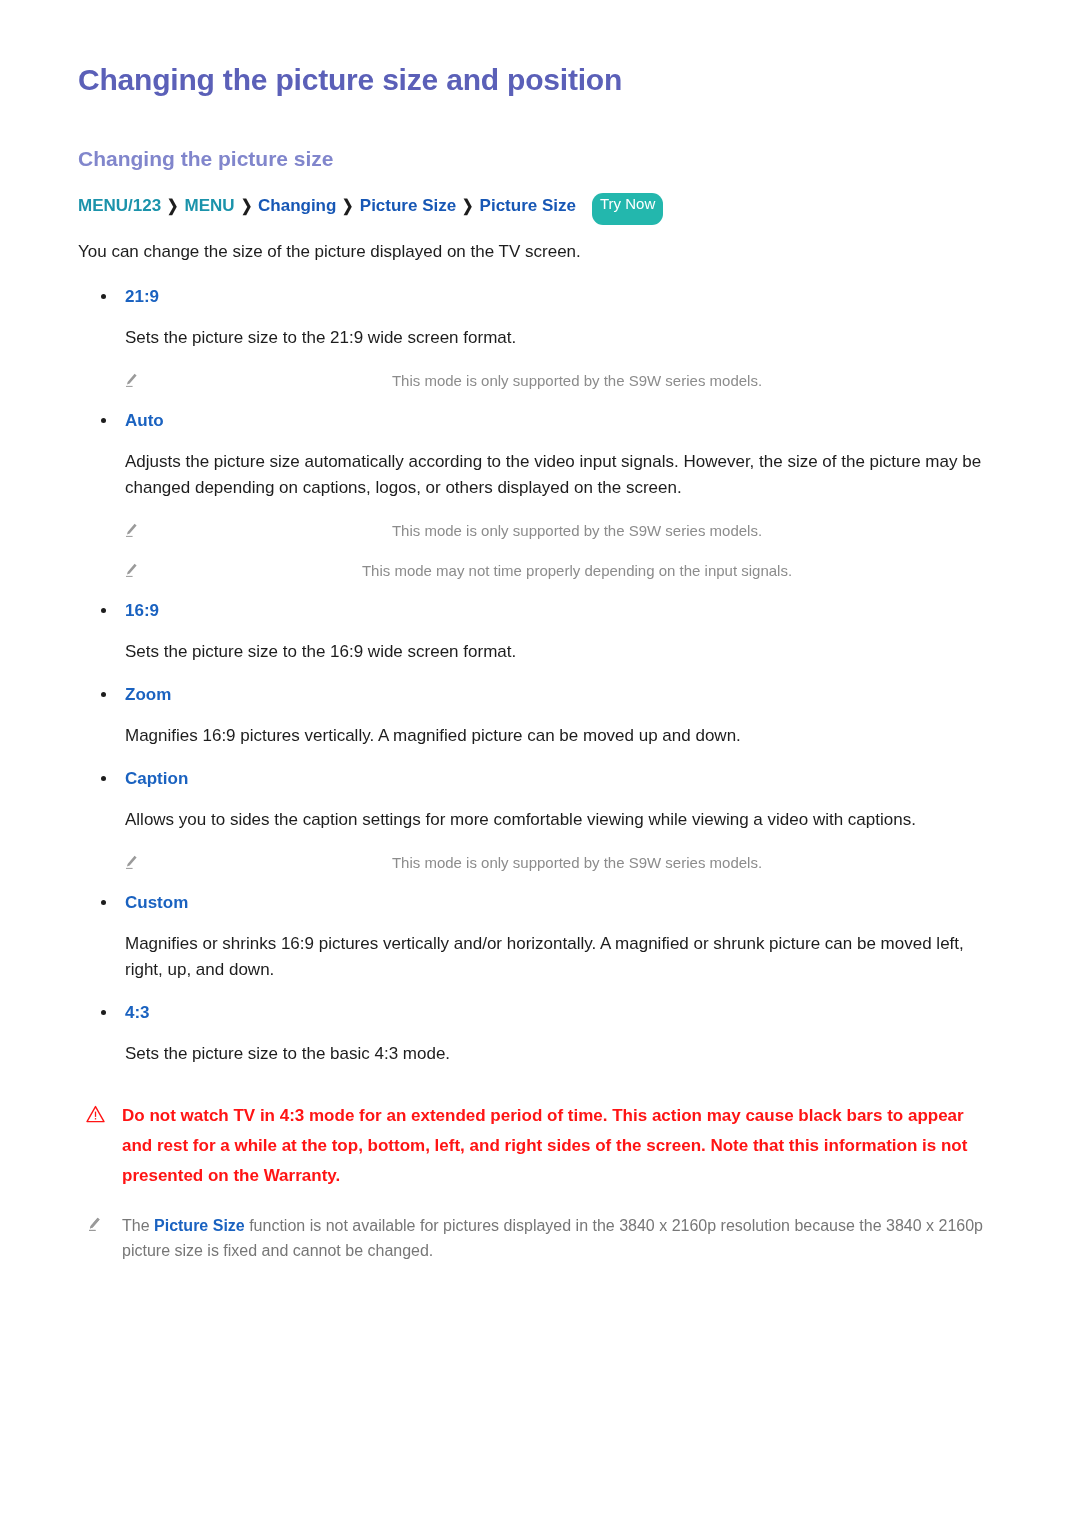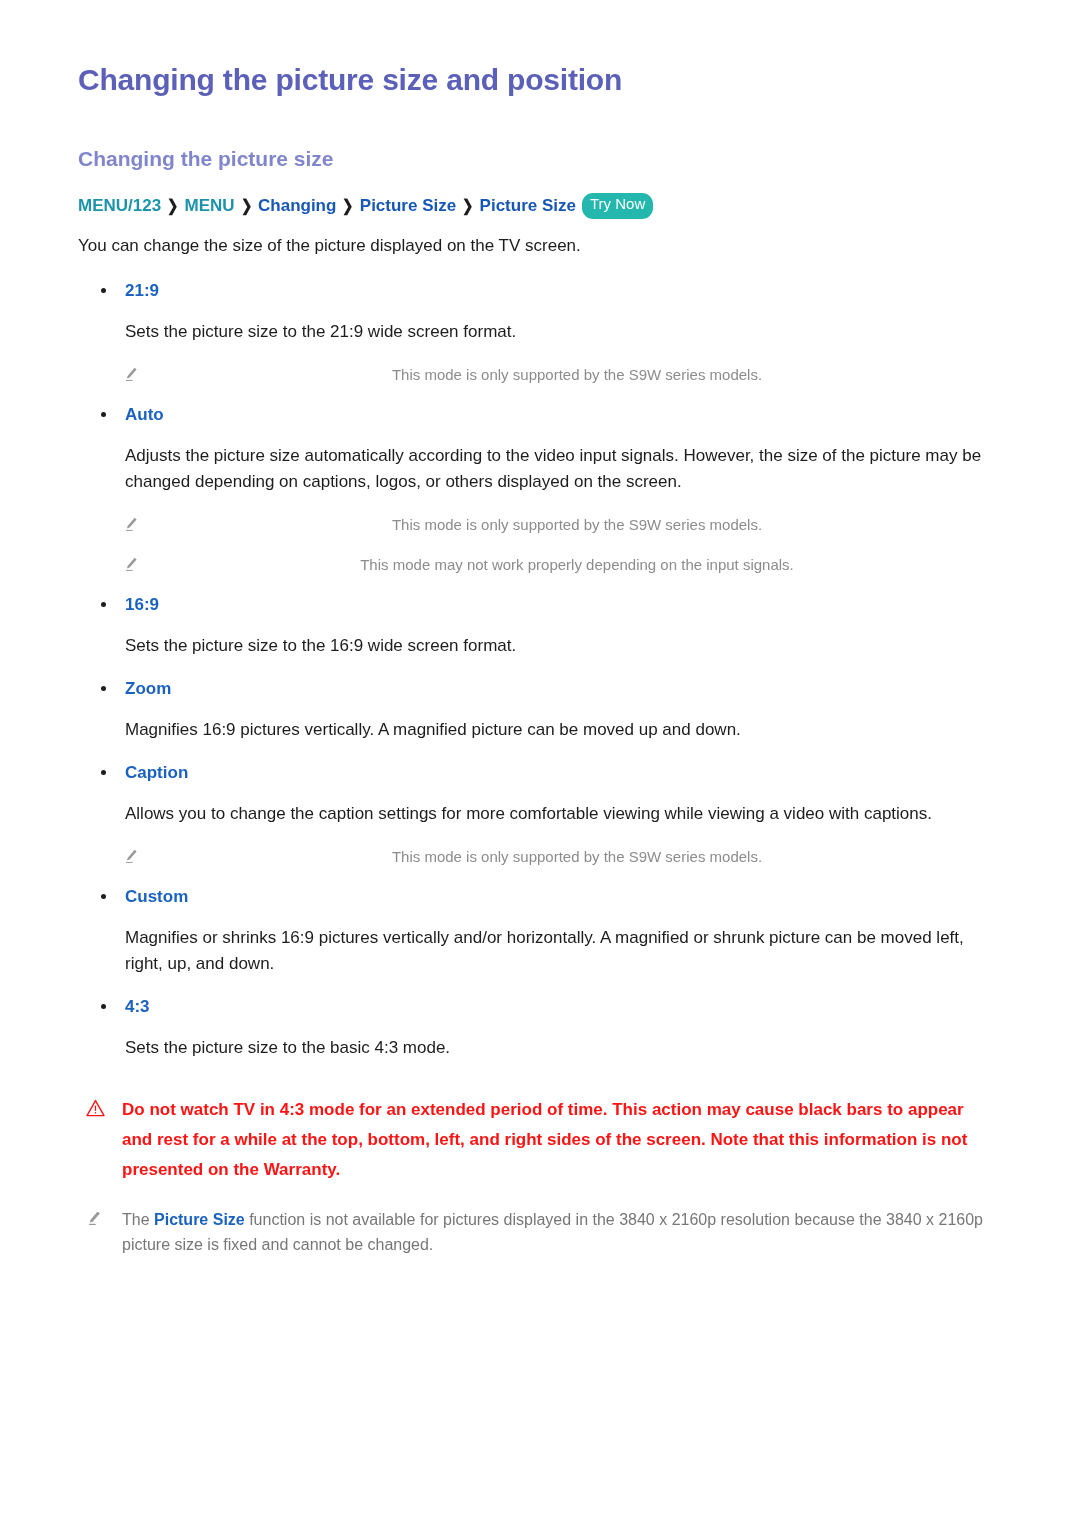--- a/index.html
+++ b/index.html
@@ -57,23 +57,23 @@
     display: inline-block;
     transform: scaleX(0.85);
   }
   .try-now {
     display: inline-block;
     background: #23b7ad;
     color: #ffffff;
     font-size: 15px;
     font-weight: normal;
     line-height: 19px;
-    padding: 1px 8px 6px 8px;
+    padding: 1px 8px 12px 8px;
     border-radius: 11px;
-    margin-left: 6px;
+    margin-left: 16px;
     position: relative;
     top: -2px;
   }
 
   
   p.intro {
     font-size: 17px;
     line-height: 24px;
     margin: 0 0 21px 0;
     color: #1d1d1d;
@@ -221,21 +221,21 @@
     </div>
     <div class="note sub">
       <span class="pencil-icon">
         <svg width="15" height="16" viewBox="0 0 15 16">
             <g>
               <path d="M10.6 1.8 L12.6 3.6 L5.6 11.6 L3.0 12.6 L3.6 9.9 Z" fill="#9a9a9a"></path>
               <path d="M2 14.4 L8.6 14.4" stroke="#9a9a9a" stroke-width="1" fill="none"></path>
             </g>
           </svg>
       </span>
-      <span>This mode may not work properly depending on the input signals.</span>
+      <span>This mode may not time properly depending on the input signals.</span>
     </div>
   </div>
 
   <div class="option">
     <div class="option-head">
       <span class="bullet"></span>
       <span>16:9</span>
     </div>
     <div class="option-desc">Sets the picture size to the 16:9 wide screen format.</div>
   </div>
@@ -246,21 +246,21 @@
       <span>Zoom</span>
     </div>
     <div class="option-desc">Magnifies 16:9 pictures vertically. A magnified picture can be moved up and down.</div>
   </div>
 
   <div class="option">
     <div class="option-head">
       <span class="bullet"></span>
       <span>Caption</span>
     </div>
-    <div class="option-desc">Allows you to change the caption settings for more comfortable viewing while viewing a video with captions.</div>
+    <div class="option-desc">Allows you to sides the caption settings for more comfortable viewing while viewing a video with captions.</div>
     <div class="note sub">
       <span class="pencil-icon">
         <svg width="15" height="16" viewBox="0 0 15 16">
             <g>
               <path d="M10.6 1.8 L12.6 3.6 L5.6 11.6 L3.0 12.6 L3.6 9.9 Z" fill="#9a9a9a"></path>
               <path d="M2 14.4 L8.6 14.4" stroke="#9a9a9a" stroke-width="1" fill="none"></path>
             </g>
           </svg>
       </span>
       <span>This mode is only supported by the S9W series models.</span>

